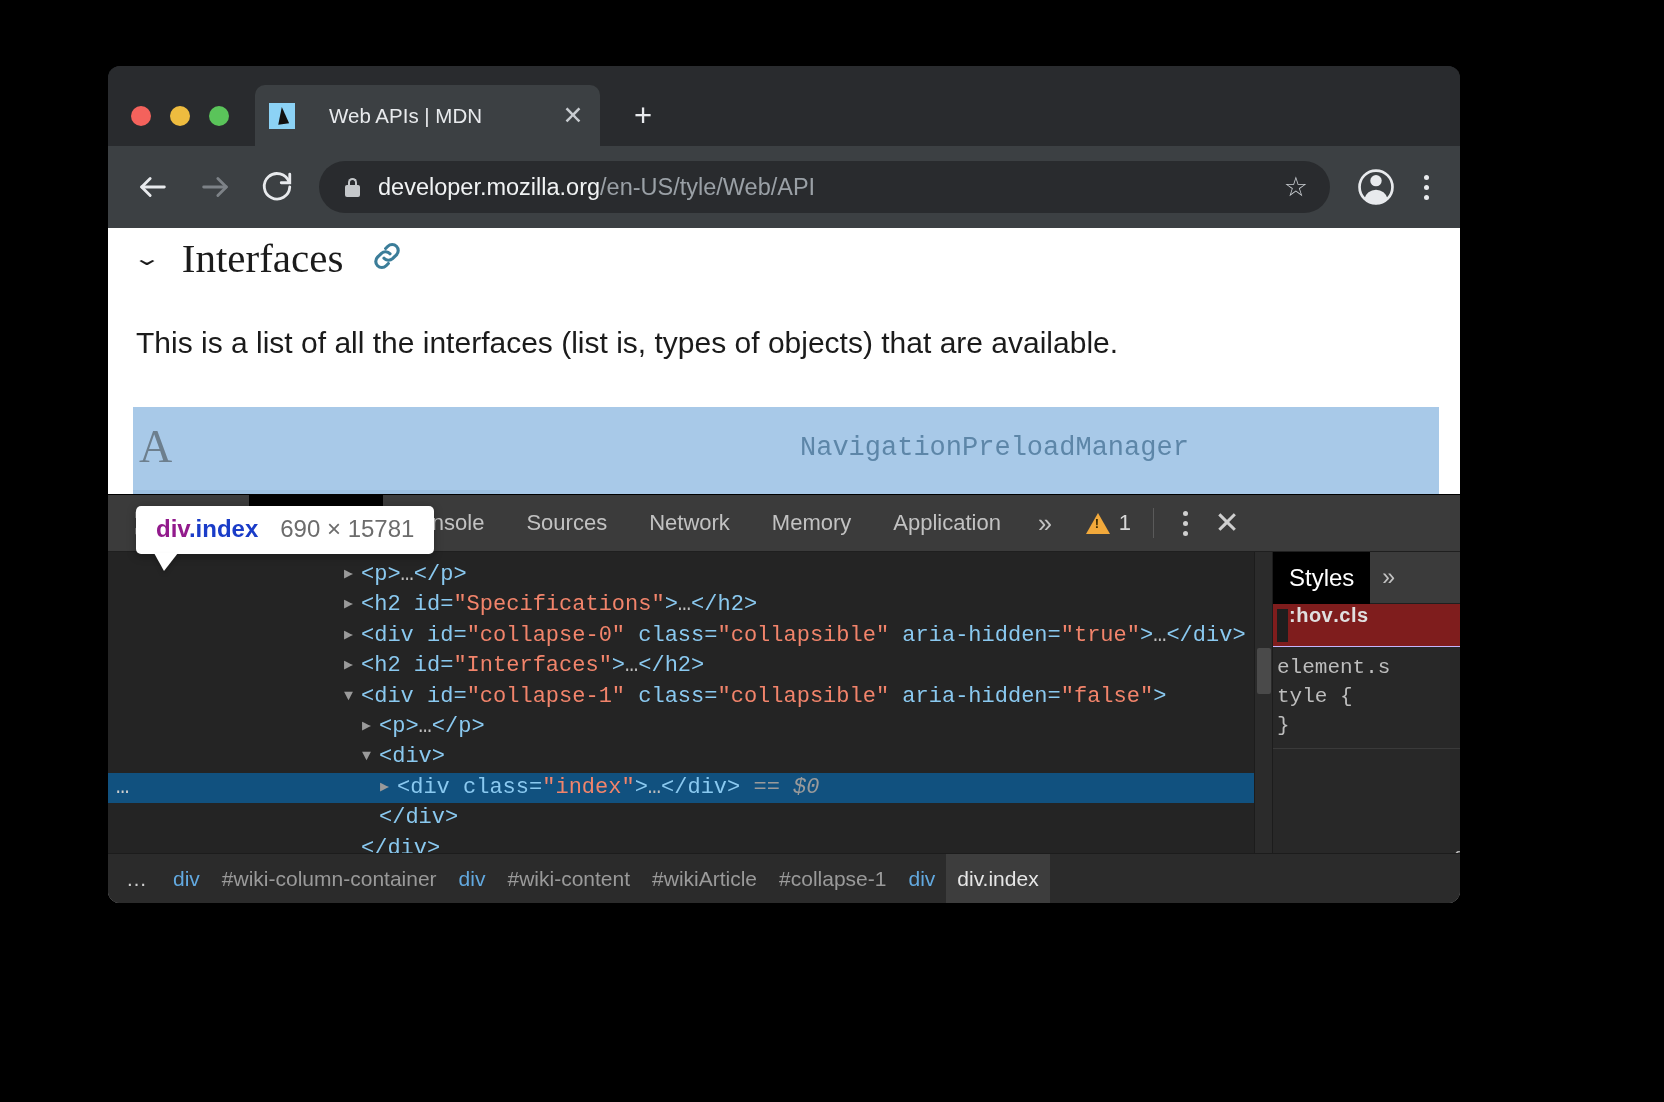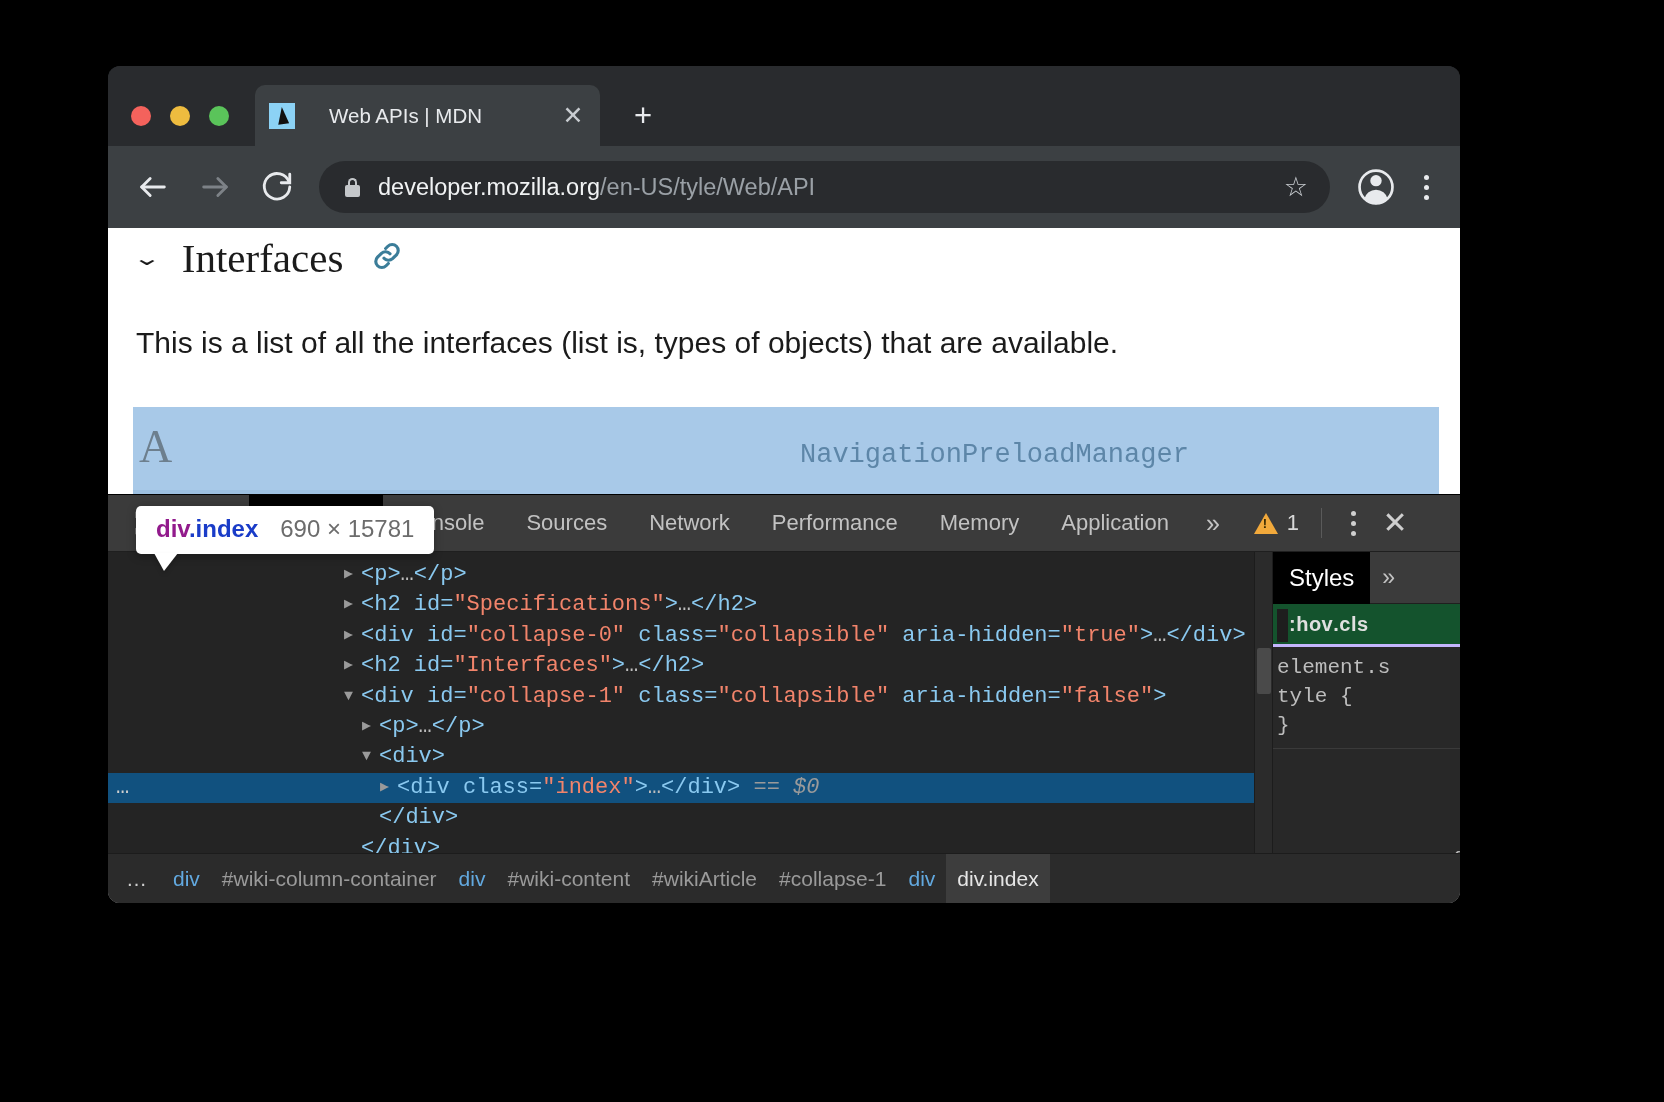--- a/index.html
+++ b/index.html
@@ -170,21 +170,21 @@
     left: 25px; top: 179px;
     width: 1306px; height: 110px;
     background: #a8c9e8;
   }
   .hl-letter {
     position: absolute; left: 6px; top: 13px;
     font-family: "Liberation Serif", serif;
     font-size: 46px; color: #6d7f8e;
   }
   .hl-col2 {
-    position: absolute; left: 667px; top: 17px;
+    position: absolute; left: 667px; top: 10px;
     font-family: "Liberation Mono", monospace;
     font-size: 27px; color: #5d86a8;
     line-height: 62px;
     text-align: right;
   }
   .hl-angle {
     position: absolute; left: 3px; top: 85px;
     font-family: "Liberation Mono", monospace;
     font-size: 27px; color: #6e9bbd;
   }
@@ -353,23 +353,23 @@
     height: 52px; padding: 0 16px;
     display: flex; align-items: center;
     background: #000; color: #fff; font-size: 24px;
   }
   .st-more {
     padding: 0 12px; color: #c2c2c2; font-size: 23px;
     display: flex; align-items: center; height: 52px;
   }
   .st-filterbar {
     height: 43px; flex: none;
-    background: #14532d;
-    display: flex; align-items: center;
-    border-bottom: 3px solid #c4b5fd;
+    background: #7f1d1d;
+    display: flex; align-items: flex-start;
+    border-bottom: 1px solid #c4b5fd;
     position: relative;
     padding-left: 16px;
   }
   .st-filterbar .bar {
     position: absolute; left: 4px; top: 5px;
     width: 11px; height: 33px; background: #1e1e1e;
   }
   .st-filter-text {
     color: #e0e0e0; font-size: 20px; font-weight: bold;
     font-family: "Liberation Sans", sans-serif;
@@ -515,21 +515,20 @@
             <svg width="30" height="30" viewBox="0 0 24 24" fill="none" stroke="currentColor" stroke-width="1.8">
                 <rect x="3" y="4" width="11" height="15" rx="1.4"></rect>
                 <rect x="10" y="9" width="11" height="12" rx="1.4" fill="#3b3b3b"></rect>
               </svg>
           </div>
           <div class="dt-sep"></div>
           <div class="dt-tab active">Elements</div>
           <div class="dt-tab">Console</div>
           <div class="dt-tab">Sources</div>
           <div class="dt-tab">Network</div>
-          <div class="dt-tab">Performance</div>
           <div class="dt-tab">Memory</div>
           <div class="dt-tab">Application</div>
           <div class="dt-more">»</div>
           <div class="dt-warn">
             <span class="tri"></span>
             <span class="dt-warncount">1</span>
           </div>
           <div class="dt-vsep"></div>
           <div class="dt-kebab">
               <i></i>

